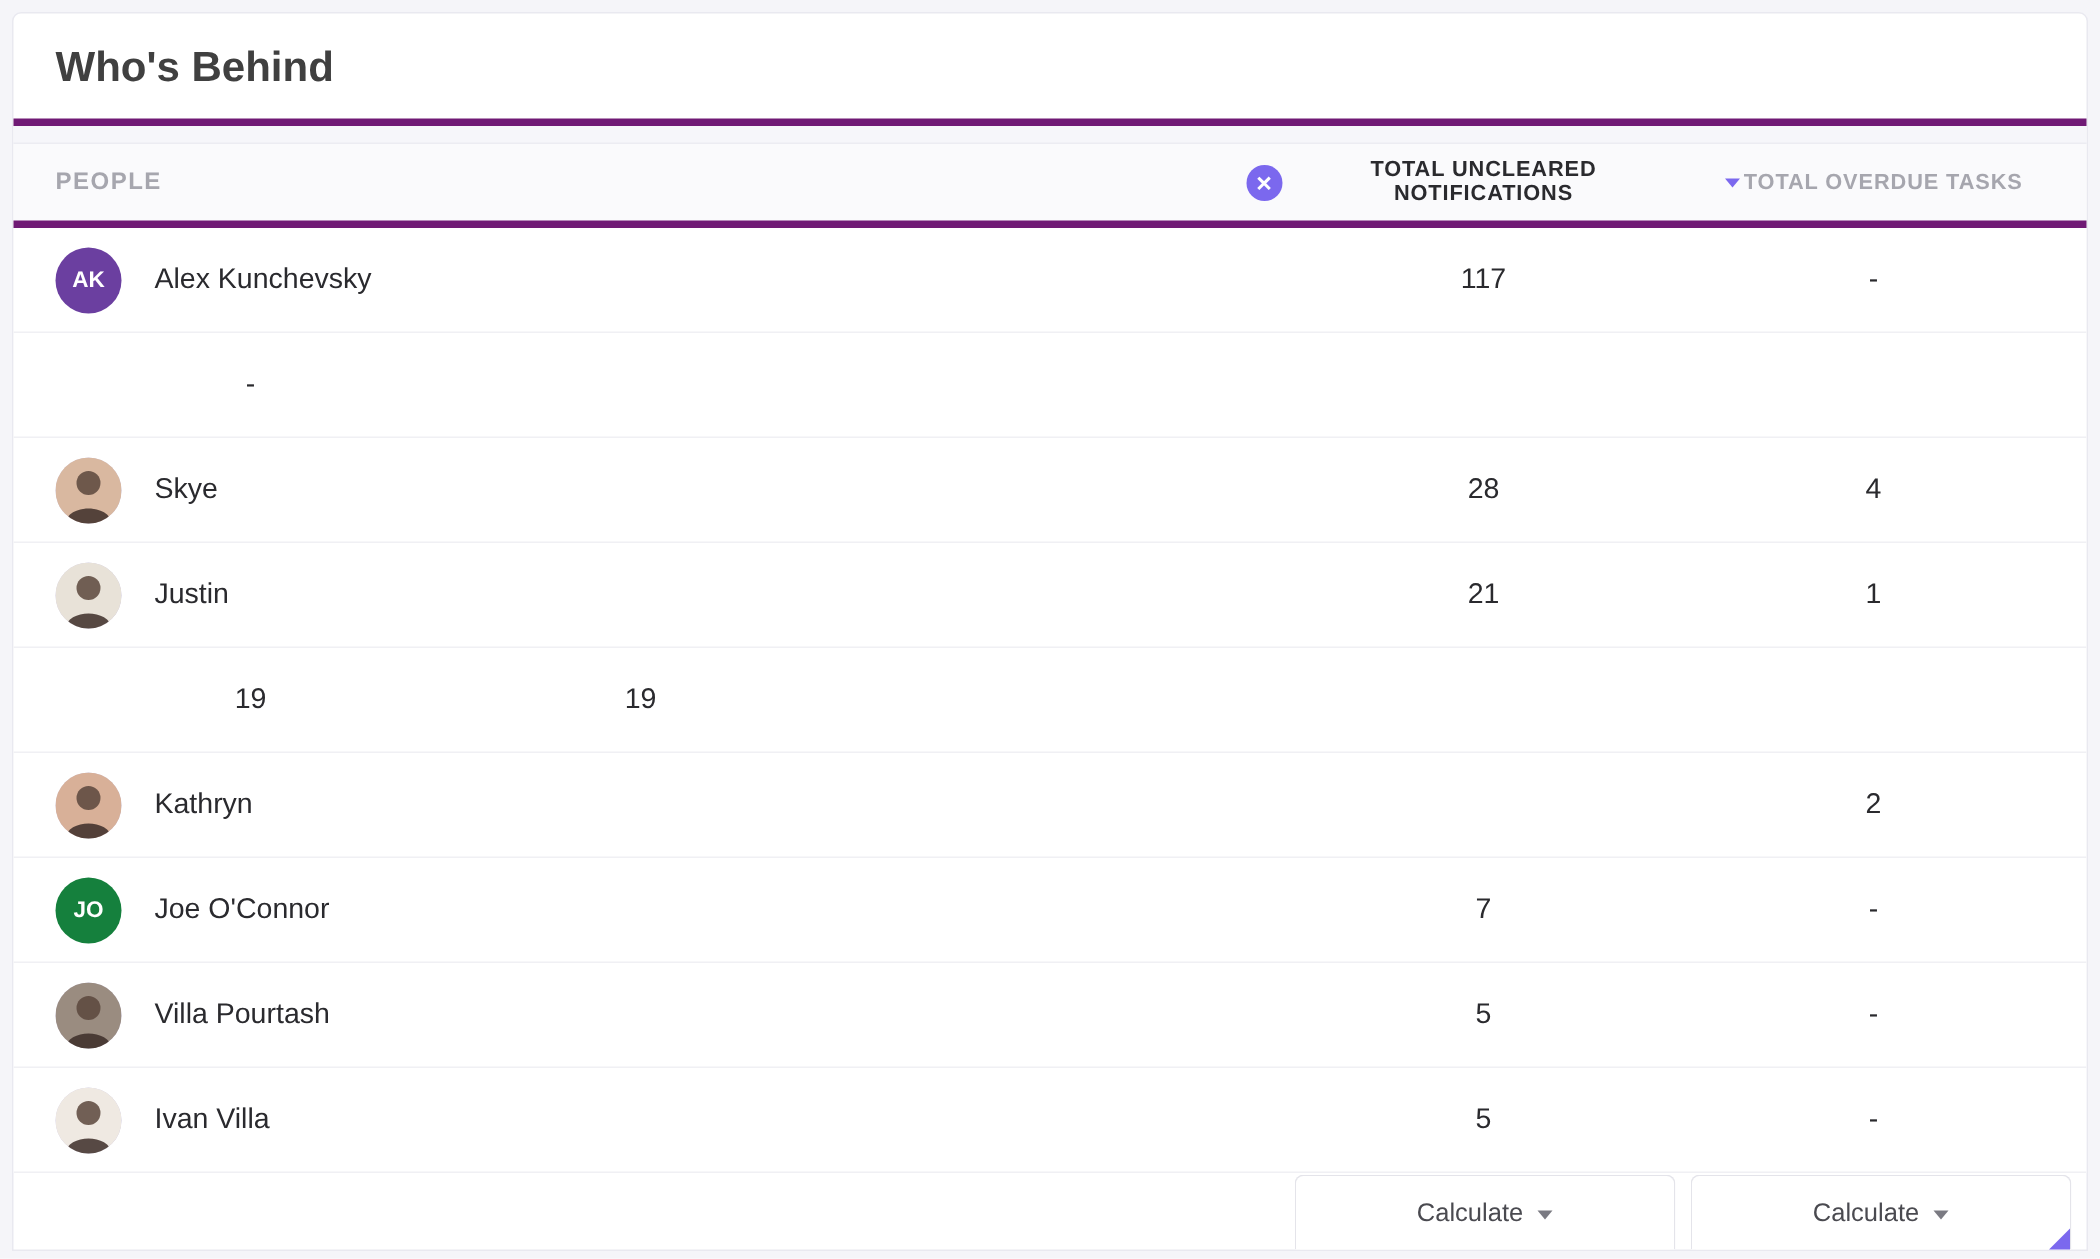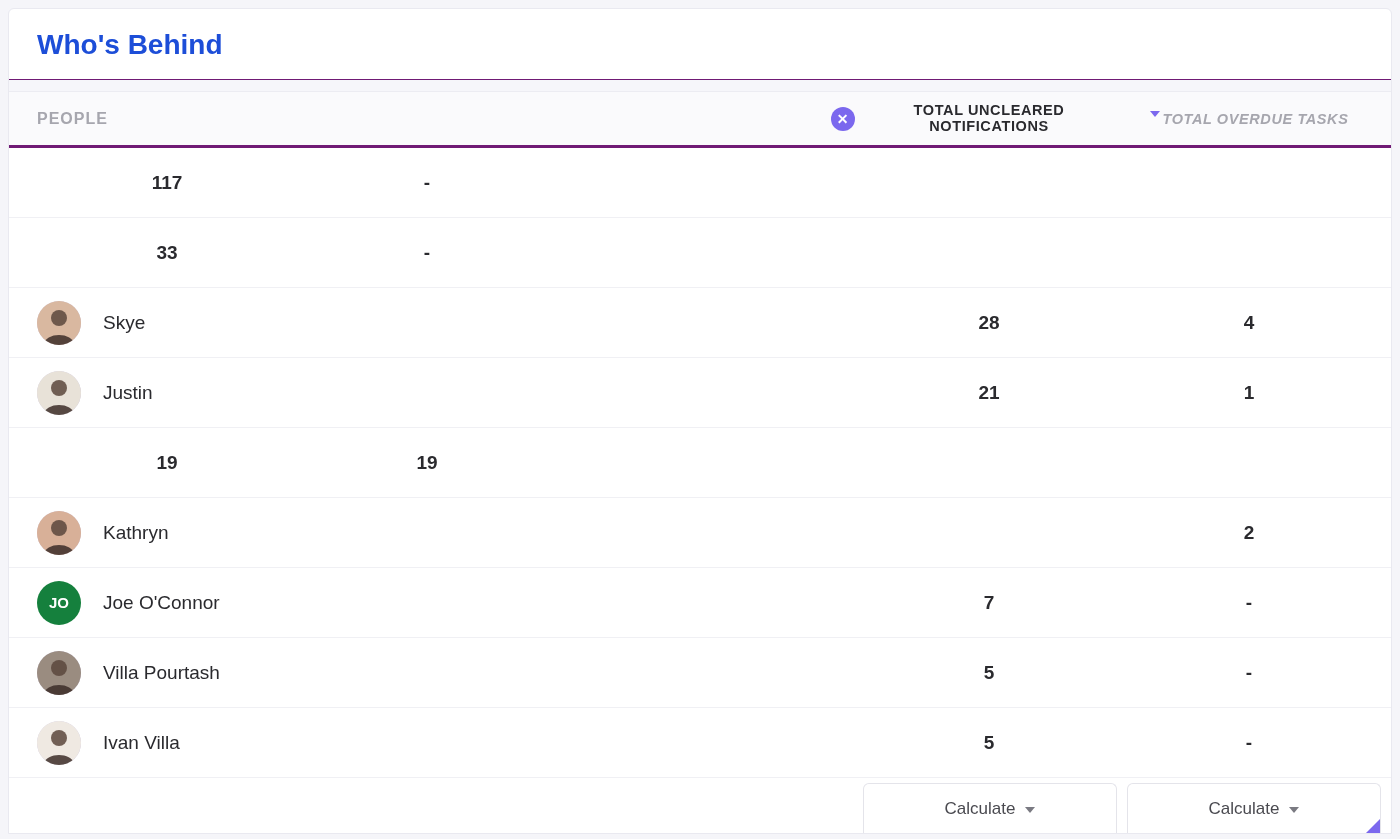--- a/index.html
+++ b/index.html
@@ -17,35 +17,35 @@
     border: 1px solid #e9e9f0;
     border-radius: 6px 6px 0 0;
     height: 826px;
     position: relative;
     display: flex;
     flex-direction: column;
   }
   .card-title {
     font-size: 28px;
     font-weight: 700;
-    color: #1d4ed8;
+    color: #404040;
     padding: 20px 28px 18px 28px;
-    border-bottom: 1px solid #701a75;
+    border-bottom: 5px solid #701a75;
   }
   .spacer-bar {
     height: 12px;
     background: #f6f6fa;
     border-bottom: 1px solid #ececf2;
   }
   .header-row {
     display: flex;
     align-items: center;
     height: 56px;
     background: #fafafc;
-    border-bottom: 3px solid #701a75;
+    border-bottom: 5px solid #701a75;
     padding: 0 12px 0 28px;
   }
   .col-people {
     flex: 1 1 auto;
     font-size: 16px;
     letter-spacing: 1px;
     font-weight: 600;
     color: #a6a6ae;
   }
   .col-notif {
@@ -68,23 +68,23 @@
     transform: translateY(-50%);
   }
   .col-overdue-head {
     width: 260px;
     text-align: center;
     font-size: 14.5px;
     letter-spacing: 0.6px;
     font-weight: 700;
     color: #a6a6ae;
     display: flex;
+    align-items: center;
     justify-content: center;
     gap: 3px;
-    font-style: italic;
   }
   .sort-caret {
     width: 0; height: 0;
     border-left: 5px solid transparent;
     border-right: 5px solid transparent;
     border-top: 6px solid #7b68ee;
     display: inline-block;
   }
   .close-badge {
     width: 24px; height: 24px;
@@ -137,21 +137,21 @@
   .name {
     font-size: 19px;
     color: #2a2a2e;
     font-weight: 400;
   }
   .cell-notif, .cell-overdue {
     width: 260px;
     text-align: center;
     font-size: 19px;
     color: #2a2a2e;
-    font-weight: 700;
+    font-weight: 400;
   }
   .footer-row {
     position: absolute;
     bottom: 0;
     right: 0;
     display: flex;
     gap: 10px;
     padding: 0 10px 0 0;
   }
   .calc-btn {
@@ -202,25 +202,28 @@
       <span>TOTAL UNCLEARED NOTIFICATIONS</span>
     </div>
     <div class="col-overdue-head">
       <span class="sort-caret"></span>
       <span>TOTAL OVERDUE TASKS</span>
     </div>
   </div>
 
   <div class="rows" id="rows">
       <div class="row">
+        <div class="person">
+          <div class="avatar" style="background: rgb(107, 63, 160);">AK</div>
+          <div class="name">Alex Kunchevsky</div>
+        </div>
         <div class="cell-notif">117</div>
         <div class="cell-overdue">-</div>
       </div>
       <div class="row">
-        <div class="cell-notif">33</div>
         <div class="cell-overdue">-</div>
       </div>
       <div class="row">
         <div class="person">
           <div class="avatar avatar-photo">
             <svg viewBox="0 0 44 44">
               <defs>
                 <clipPath id="c">
                   <circle cx="22" cy="22" r="22"></circle>
                 </clipPath>

